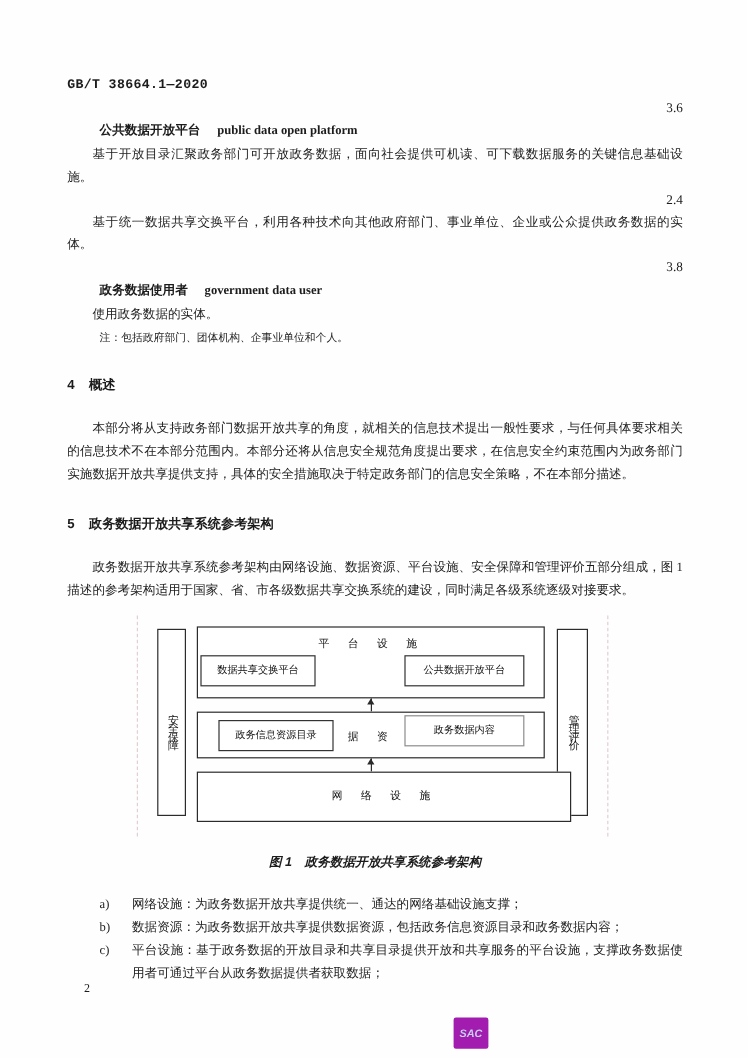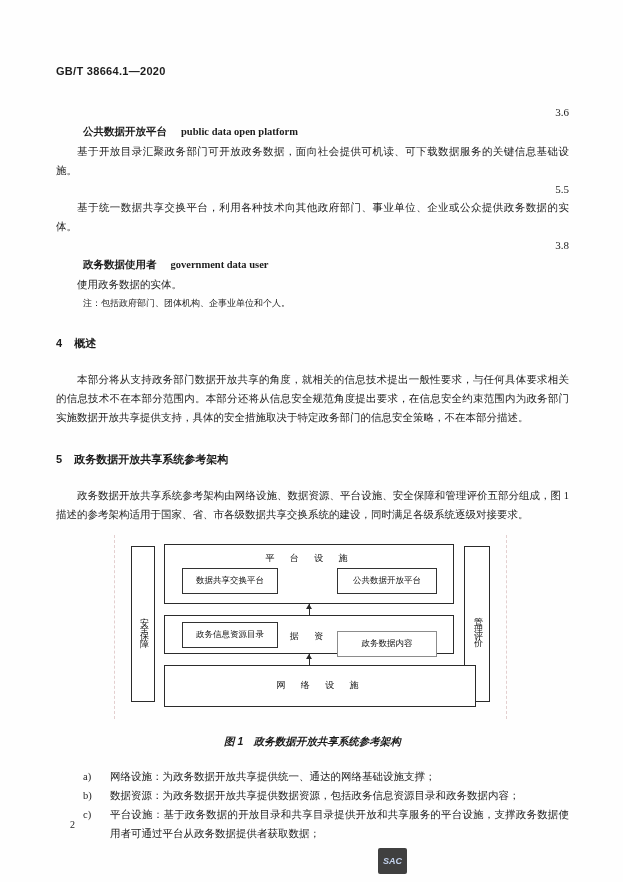--- a/index.html
+++ b/index.html
@@ -9,23 +9,22 @@
     width:623px; height:882px;
     background:#fefefe;
     font-family:"Liberation Serif","DejaVu Serif",serif;
     color:#1c1c1c;
     font-size:10.5px;
     line-height:19px;
     overflow:hidden;
   }
   .content { padding:62px 54px 0 56px; }
   .doc-header {
-    font-family:Liberation Sans, sans-serif;
+    font-family:Liberation Mono, monospace;
     font-weight:bold; font-size:11px; letter-spacing:0.3px;
-    margin-bottom:22px;
   }
   .term-number { font-size:11px; line-height:18px;text-align:right; }
   .term-head { padding-left:27px; line-height:20px; }
   .term-zh { font-family:"Liberation Sans","DejaVu Sans",sans-serif; font-weight:bold; }
   .term-en { font-weight:bold; margin-left:14px; }
   .term-def { text-indent:2em; text-align:justify; }
   .term-note { font-size:9px; padding-left:27px; line-height:16px; margin-top:1px; }
   .sec-heading {
     font-family:"Liberation Sans","DejaVu Sans",sans-serif;
     font-weight:bold; font-size:11px;
@@ -61,21 +60,21 @@
     font-weight:bold; font-size:10.5px; margin-top:13px; margin-bottom:16px;font-style:italic;
   }
   .list-intro { text-indent:2em; }
   .list-item { display:flex; padding-left:27px; }
   .list-marker { width:27px; flex:0 0 27px; }
   .list-text { flex:1; text-align:justify; }
 
   .page-number { position:absolute; left:70px; top:815px; font-size:10px; }
   .sac-mark {
     position:absolute; left:378px; top:848px; width:29px; height:26px;
-    background:#404040; border-radius:2px;
+    background:#a21caf; border-radius:2px;
     display:flex; align-items:center; justify-content:center;
     font-family:"Liberation Sans","DejaVu Sans",sans-serif;
     font-style:italic; font-weight:bold; font-size:9px; color:#c3d2ec;
   }
 </style>
 </head>
 <body>
 
 <div class="page">
   <div class="content">
@@ -84,21 +83,21 @@
 
     <div>
       <div class="term-number">3.6</div>
       <div class="term-head">
         <span class="term-zh">公共数据开放平台</span><span class="term-en">public data open platform</span>
       </div>
       <div class="term-def">基于开放目录汇聚政务部门可开放政务数据，面向社会提供可机读、可下载数据服务的关键信息基础设施。</div>
     </div>
 
     <div>
-      <div class="term-number">5.5</div>
+      <div class="term-number">2.4</div>
       <div class="term-def">基于统一数据共享交换平台，利用各种技术向其他政府部门、事业单位、企业或公众提供政务数据的实体。</div>
     </div>
 
     <div>
       <div class="term-number">3.8</div>
       <div class="term-head">
         <span class="term-zh">政务数据使用者</span><span class="term-en">government data user</span>
       </div>
       <div class="term-def">使用政务数据的实体。</div>
       <div class="term-note">注：包括政府部门、团体机构、企事业单位和个人。</div>
@@ -122,31 +121,31 @@
         <div class="dbox vbar" style="left:16px; top:7px; width:24px; height:156px;">
           <span>安全保障</span>
         </div>
 
         <div class="dbox vbar" style="left:349px; top:7px; width:26px; height:156px;">
           <span>管理评价</span>
         </div>
 
         <div class="dbox" style="left:49px; top:5px; width:290px; height:60px;">
           <div class="layer-title" style="margin-top:5px;">平 台 设 施</div>
-          <div class="inner-box" style="left:17px; top:23px; width:96px; height:26px;">数据共享交换平台</div>
+          <div class="inner-box" style="left:2px; top:23px; width:96px; height:26px;">数据共享交换平台</div>
           <div class="inner-box" style="left:172px; top:23px; width:100px; height:26px;">公共数据开放平台</div>
         </div>
 
         <div class="connector" style="left:194px; top:65px; height:11px;"></div>
         <div class="arrow-up" style="left:191px; top:65px;"></div>
 
         <div class="dbox" style="left:49px; top:76px; width:290px; height:39px;">
           <div class="layer-title" style="margin-top:12px;">数 据 资 源</div>
           <div class="inner-box" style="left:17px; top:6px; width:96px; height:26px;">政务信息资源目录</div>
-          <div class="inner-box light" style="left:172px; top:15px; width:100px; height:26px;">政务数据内容</div>
+          <div class="inner-box light" style="left:172px; top:2px; width:100px; height:26px;">政务数据内容</div>
         </div>
 
         <div class="connector" style="left:194px; top:115px; height:11px;"></div>
         <div class="arrow-up" style="left:191px; top:115px;"></div>
 
         <div class="dbox" style="left:49px; top:126px; width:312px; height:42px;">
           <div class="layer-title" style="margin-top:11px;">网 络 设 施</div>
         </div>
 
       </div>

